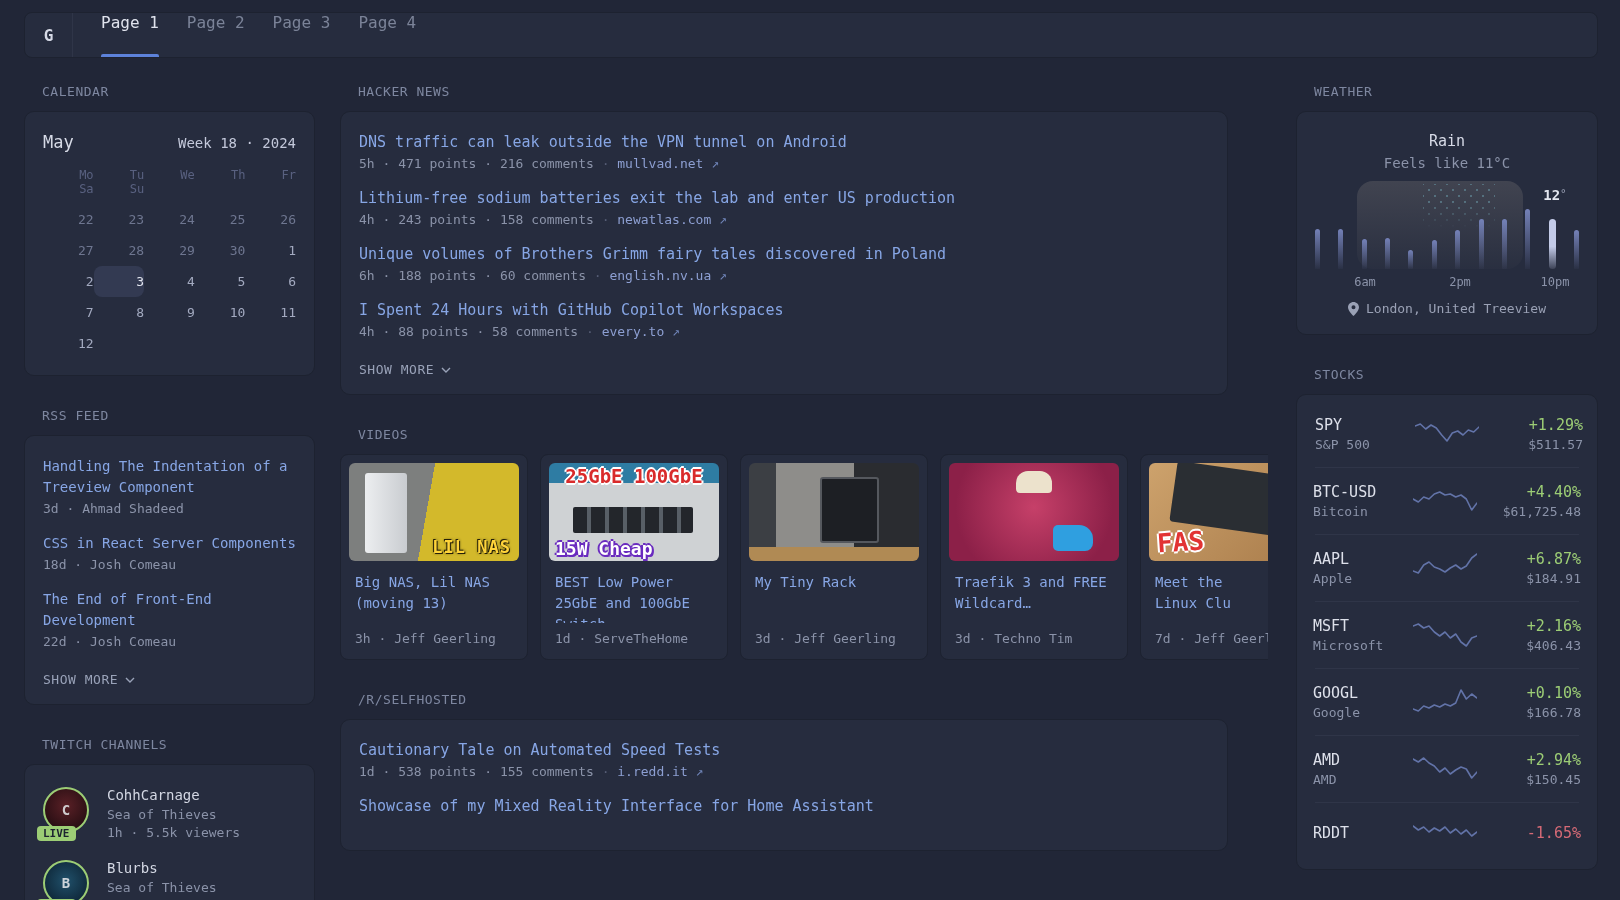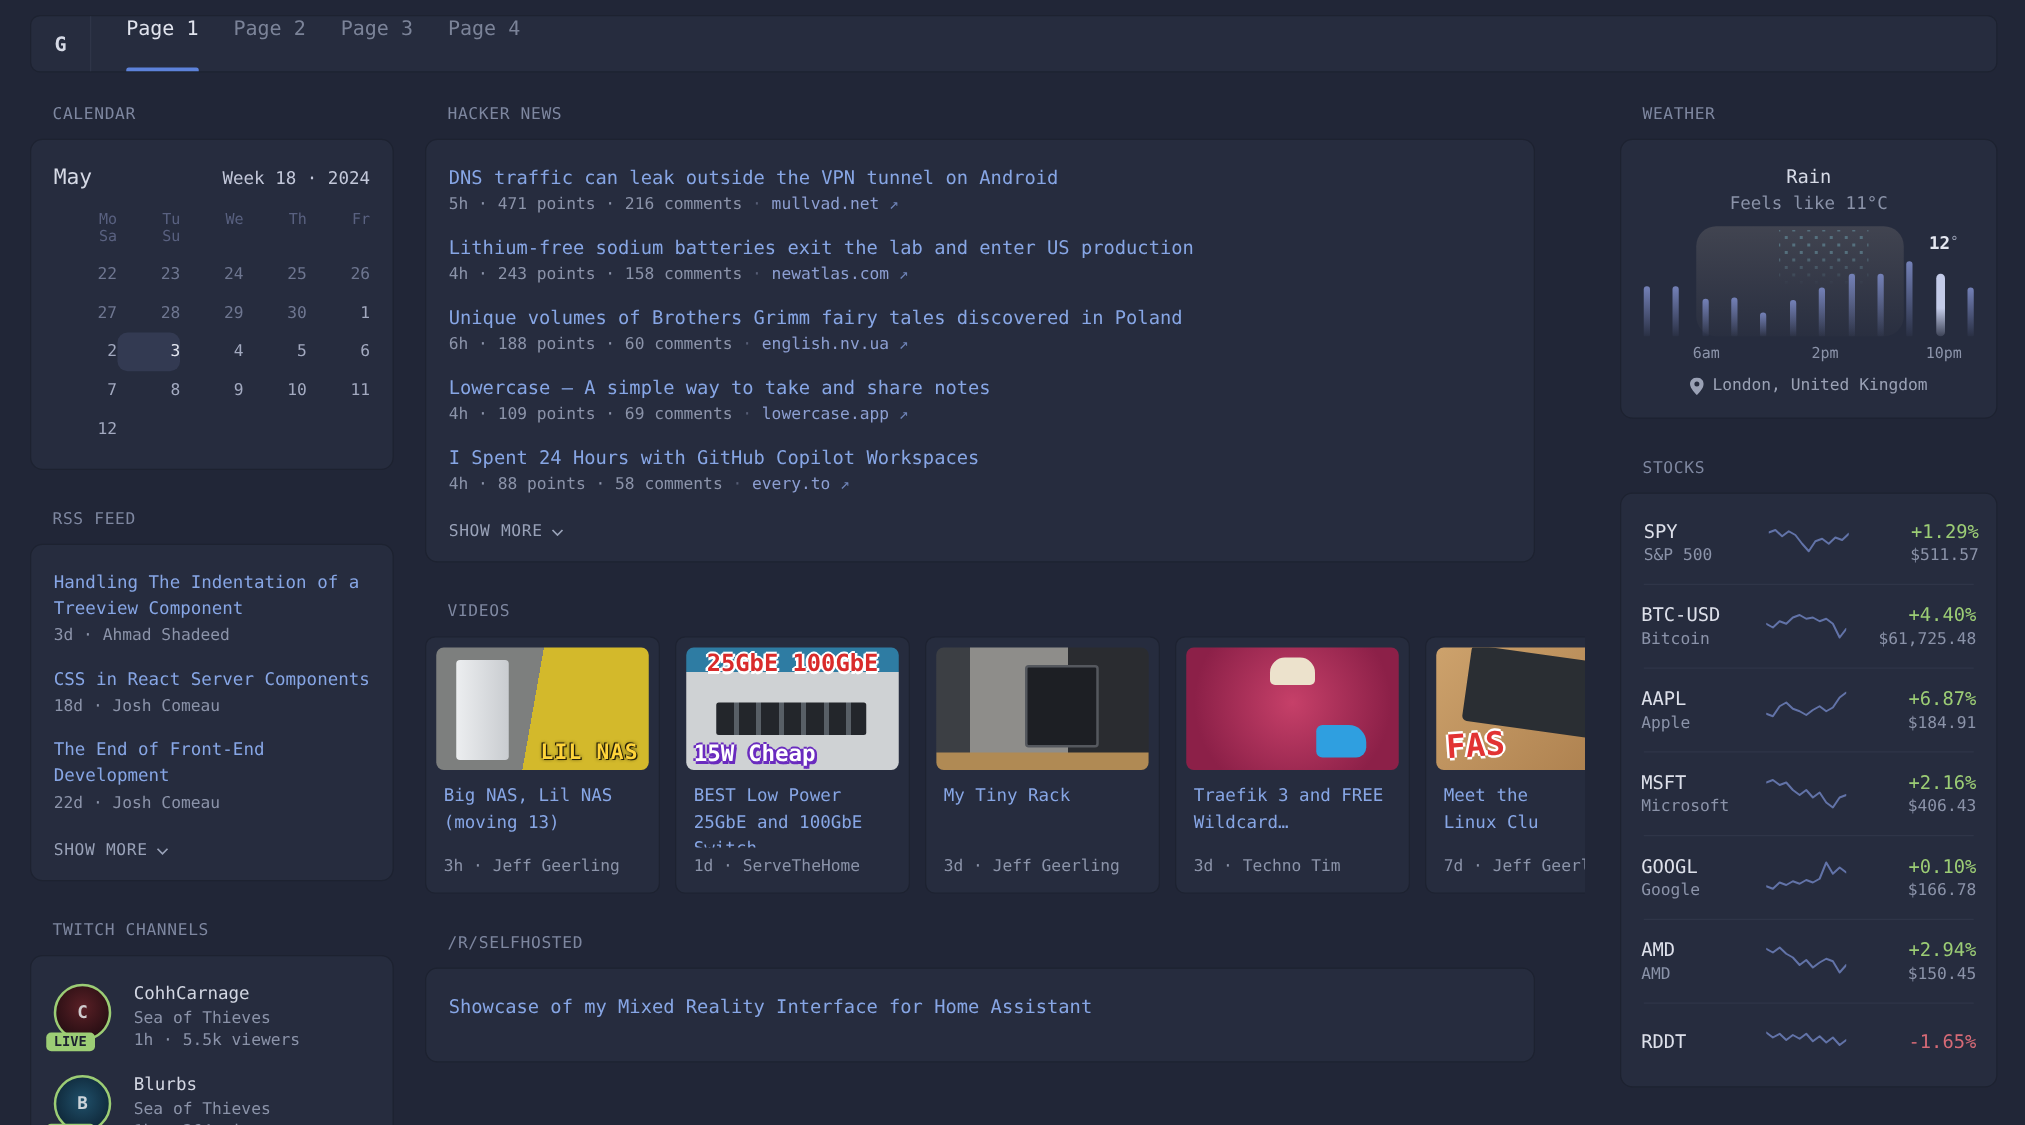--- a/index.html
+++ b/index.html
@@ -302,28 +302,20 @@
 
               <div class="feed-item">
                 <a class="feed-title">Unique volumes of Brothers Grimm fairy tales discovered in Poland</a>
                 <div class="feed-meta">
                   <span>6h · 188 points · 60 comments</span>
                   <span class="sep">·</span>
                   <a class="feed-domain"><span>english.nv.ua</span> <span class="ext">↗</span></a>
                 </div>
               </div>
 
-              <div class="feed-item">
-                <a class="feed-title">Lowercase – A simple way to take and share notes</a>
-                <div class="feed-meta">
-                  <span>4h · 109 points · 69 comments</span>
-                  <span class="sep">·</span>
-                  <a class="feed-domain"><span>lowercase.app</span> <span class="ext">↗</span></a>
-                </div>
-              </div>
 
               <div class="feed-item">
                 <a class="feed-title">I Spent 24 Hours with GitHub Copilot Workspaces</a>
                 <div class="feed-meta">
                   <span>4h · 88 points · 58 comments</span>
                   <span class="sep">·</span>
                   <a class="feed-domain"><span>every.to</span> <span class="ext">↗</span></a>
                 </div>
               </div>
             </div>
@@ -390,20 +382,28 @@
               <div class="video-meta">7d · Jeff Geerling</div>
             </div>
           </div>
       </div>
 
       <div class="widget">
         <div class="section-label">/R/SELFHOSTED</div>
         <div class="card">
           <div>
 
+              <div class="feed-item">
+                <a class="feed-title">Cautionary Tale on Automated Speed Tests</a>
+                <div class="feed-meta">
+                  <span>1d · 538 points · 155 comments</span>
+                  <span class="sep">·</span>
+                  <a class="feed-domain"><span>i.redd.it</span> <span class="ext">↗</span></a>
+                </div>
+              </div>
 
               <div class="feed-item">
                 <a class="feed-title">Showcase of my Mixed Reality Interface for Home Assistant</a>
                 
               </div>
             </div>
         </div>
       </div>
     </div>
 
@@ -437,21 +437,21 @@
 
             <span class="time-label" style="left: 50px;">6am</span>
                 <span class="time-label" style="left: 145px;">2pm</span>
                 <span class="time-label" style="left: 240px;">10pm</span>
               </div>
           </div>
           <div class="w-loc">
             <svg width="11" height="14" viewBox="0 0 11 14" fill="#9aa1b5">
                 <path d="M5.5 0C2.5 0 0 2.3 0 5.2 0 9 5.5 14 5.5 14S11 9 11 5.2C11 2.3 8.5 0 5.5 0zm0 7.2a2 2 0 110-4 2 2 0 010 4z"></path>
               </svg>
-            <span>London, United Kingdom</span>
+            <span>London, United Treeview</span>
           </div>
         </div>
       </div>
 
       <div class="widget">
         <div class="section-label">STOCKS</div>
         <div class="card stocks-card">
 
             <div class="stock-row">
               <div class="stock-id">

